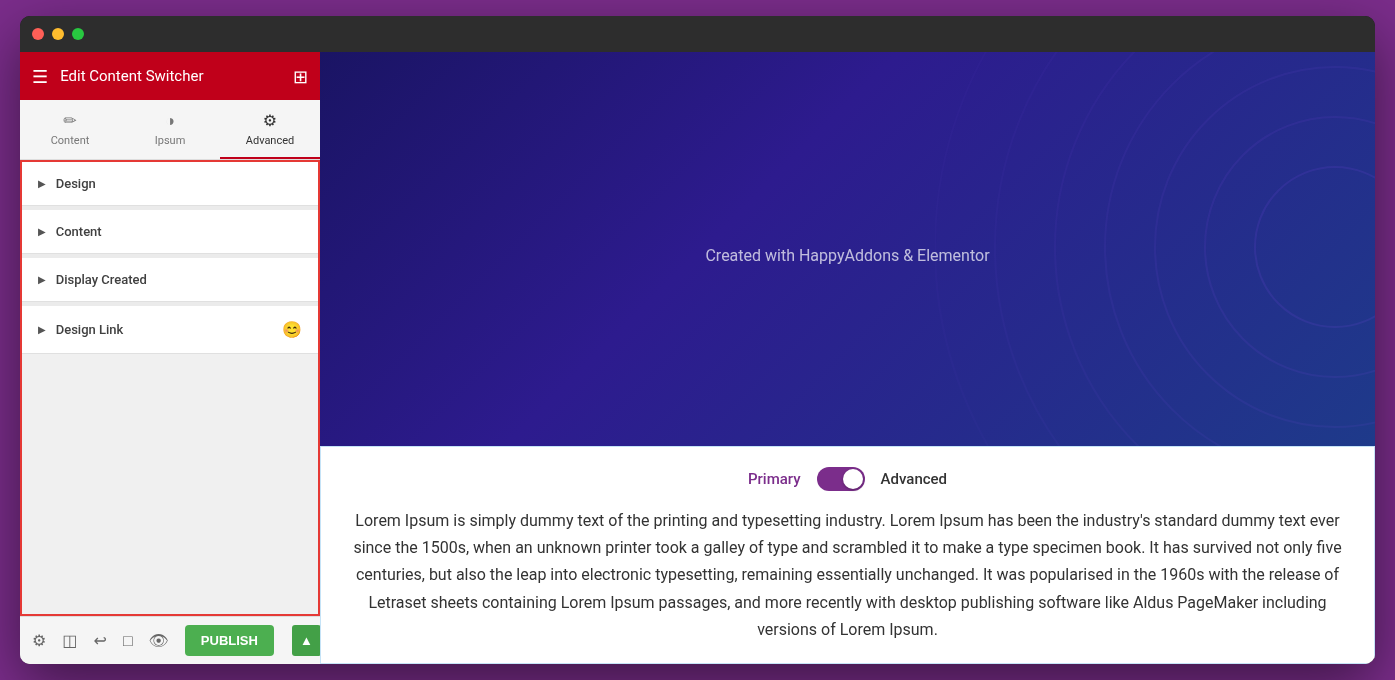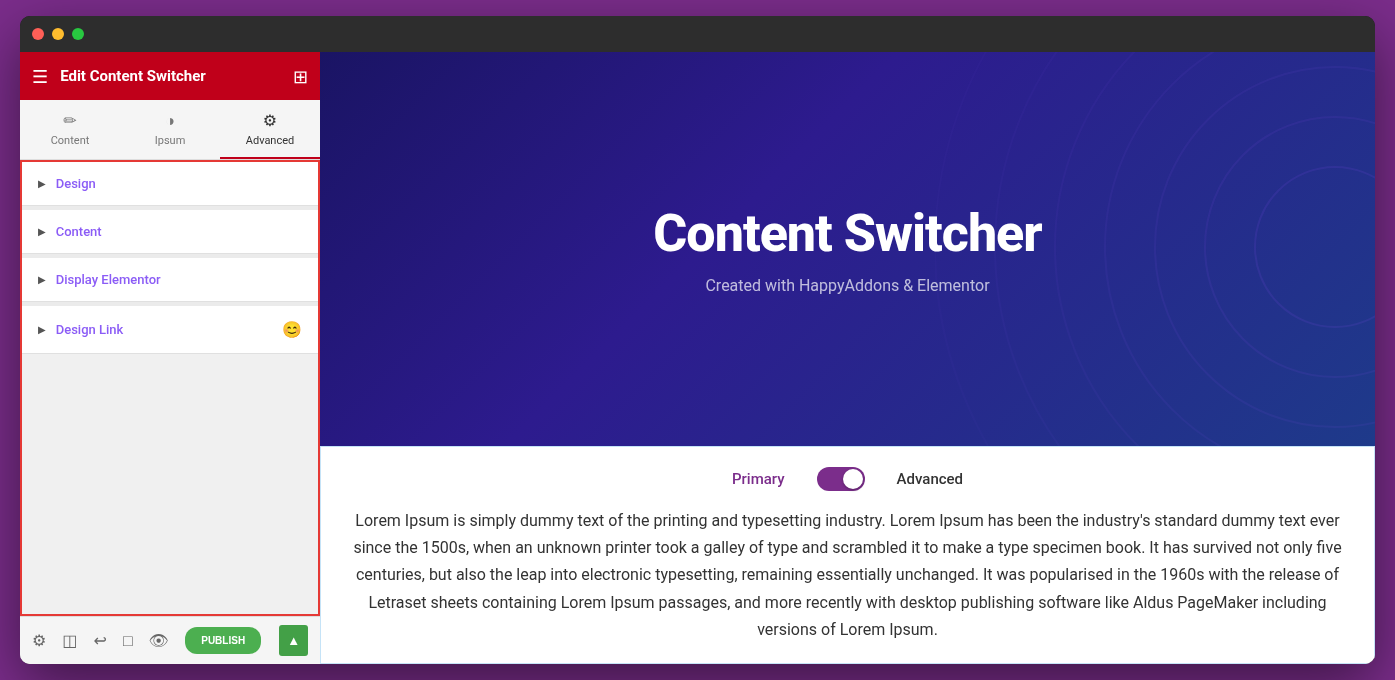--- a/index.html
+++ b/index.html
@@ -70,21 +70,21 @@
 
     .hamburger-icon {
       color: white;
       font-size: 18px;
       cursor: pointer;
     }
 
     .sidebar-title {
       color: white;
       font-size: 15px;
-      font-weight: 700;
+      font-weight: 400;
       flex: 1;
     }
 
     .grid-icon {
       color: white;
       font-size: 18px;
       cursor: pointer;
     }
 
     .sidebar-tabs {
@@ -137,21 +137,21 @@
       gap: 10px;
     }
 
     .panel-chevron {
       font-size: 10px;
       color: #555;
     }
 
     .panel-label {
       font-size: 13px;
-      color: #8b5cf6;
+      color: #404040;
       font-weight: 500;
     }
 
     .panel-suffix {
       margin-left: auto;
       font-size: 16px;
     }
 
     .panel-separator {
       height: 4px;
@@ -173,23 +173,23 @@
       font-size: 16px;
       cursor: pointer;
     }
 
     .publish-btn {
       margin-left: auto;
       background: #4caf50;
       color: white;
       border: none;
       padding: 8px 16px;
-      font-size: 10px;
+      font-size: 13px;
       font-weight: 600;
-      border-radius: 12px;
+      border-radius: 4px;
       cursor: pointer;
     }
 
     .publish-arrow {
       background: #43a047;
       color: white;
       border: none;
       padding: 8px 8px;
       font-size: 13px;
       font-weight: 600;
@@ -253,21 +253,21 @@
       background: white;
       padding: 20px 30px;
       border: 1px solid #c5e3f7;
       flex-shrink: 0;
     }
 
     .switcher-row {
       display: flex;
       align-items: center;
       justify-content: center;
-      gap: 32px;
+      gap: 16px;
       margin-bottom: 16px;
     }
 
     .switcher-label-primary {
       color: #7b2d8b;
       font-size: 15px;
       font-weight: 500;
     }
 
     .switcher-label-secondary {
@@ -352,21 +352,21 @@
           <div class="panel-item-header">
             <span class="panel-chevron">▶</span>
             <span class="panel-label">Content</span>
           </div>
         </div>
         <div class="panel-separator"></div>
 
         <div class="panel-item">
           <div class="panel-item-header">
             <span class="panel-chevron">▶</span>
-            <span class="panel-label">Display Elementor</span>
+            <span class="panel-label">Display Created</span>
           </div>
         </div>
         <div class="panel-separator"></div>
 
         <div class="panel-item">
           <div class="panel-item-header">
             <span class="panel-chevron">▶</span>
             <span class="panel-label">Design Link</span>
             <span class="panel-suffix">😊</span>
           </div>
@@ -393,21 +393,20 @@
             <circle cx="400" cy="250" r="80" fill="none" stroke="#6644cc" stroke-width="2" opacity="0.5"></circle>
             <circle cx="400" cy="250" r="130" fill="none" stroke="#6644cc" stroke-width="2" opacity="0.4"></circle>
             <circle cx="400" cy="250" r="180" fill="none" stroke="#6644cc" stroke-width="2" opacity="0.35"></circle>
             <circle cx="400" cy="250" r="230" fill="none" stroke="#6644cc" stroke-width="2" opacity="0.3"></circle>
             <circle cx="400" cy="250" r="280" fill="none" stroke="#6644cc" stroke-width="2" opacity="0.25"></circle>
             <circle cx="400" cy="250" r="340" fill="none" stroke="#6644cc" stroke-width="2" opacity="0.2"></circle>
             <circle cx="400" cy="250" r="400" fill="none" stroke="#6644cc" stroke-width="2" opacity="0.15"></circle>
           </svg>
         </div>
 
-        <h1 class="hero-title">Content Switcher</h1>
         <p class="hero-subtitle">Created with HappyAddons &amp; Elementor</p>
       </div>
 
       <div class="content-section">
         <div class="switcher-row">
           <span class="switcher-label-primary">Primary</span>
           <div class="toggle-switch">
             <div class="toggle-knob"></div>
           </div>
           <span class="switcher-label-secondary">Advanced</span>

